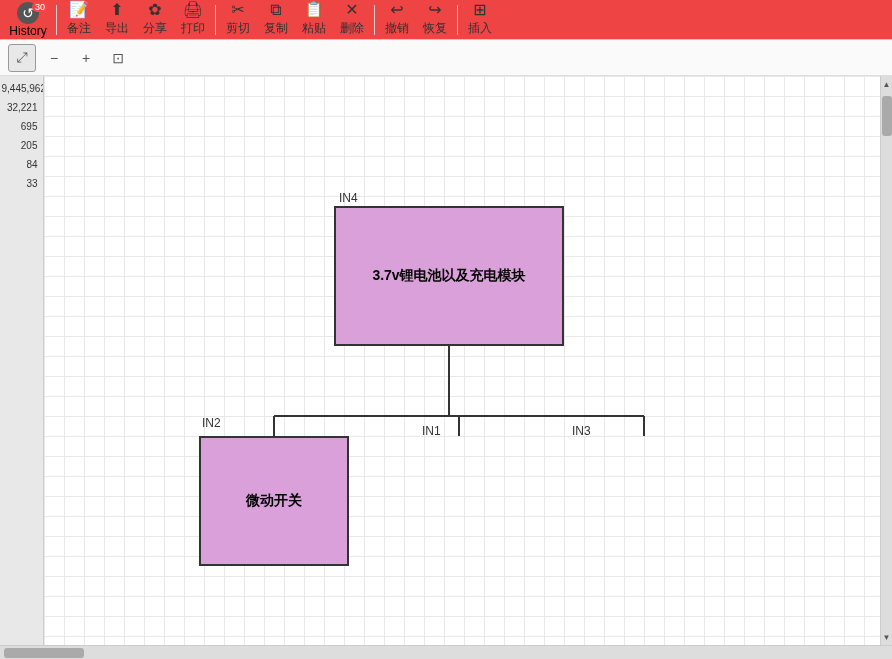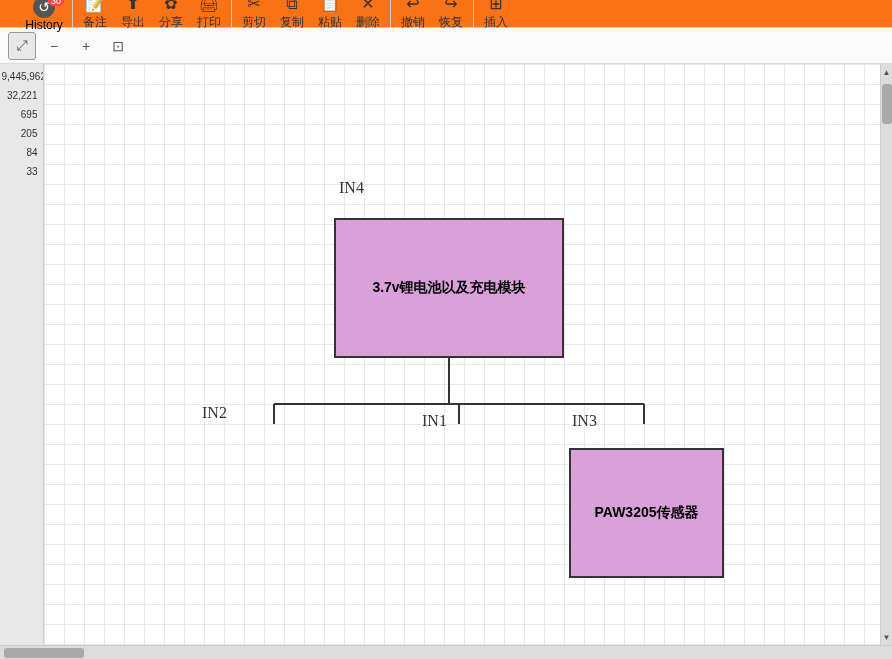--- a/index.html
+++ b/index.html
@@ -1,25 +1,25 @@
 <!DOCTYPE html>
 <html><head>
   <meta charset="utf-8">
   <style>
     * { margin: 0; padding: 0; box-sizing: border-box; }
     body { width: 892px; height: 659px; overflow: hidden; background: #f0f0f0; font-family: Arial, sans-serif; display: flex; flex-direction: column; }
 
     
     #toolbar {
-      height: 28px;
-      background: #f97316;
+      height: 40px;
+      background: #ef4444;
       border-bottom: 1px solid #ccc;
       display: flex;
       align-items: center;
-      padding: 0 20px;
+      padding: 0 4px;
       gap: 2px;
     }
     .history-btn {
       display: flex;
       flex-direction: column;
       align-items: center;
       justify-content: center;
       min-width: 48px;
       height: 40px;
       cursor: pointer;
@@ -163,27 +163,25 @@
       position: absolute;
       background: #d9a0d9;
       border: 2px solid #333;
       display: flex;
       align-items: center;
       justify-content: center;
       font-size: 14px;
       font-weight: bold;
       color: #000;
       text-align: center;
-      margin-top: 24px;
     }
     .diag-label {
       position: absolute;
-      font-size: 16px;
+      font-size: 12px;
       color: #333;
-      font-family: Liberation Serif, serif;
     }
 
     
     .connector-svg {
       position: absolute;
       top: 0; left: 0;
       width: 100%; height: 100%;
       pointer-events: none;
     }
 
@@ -333,29 +331,29 @@
       </svg>
 
       <div class="diag-label" style="left:295px; top:115px;">IN4</div>
 
       <div class="diag-box" style="left:290px; top:130px; width:230px; height:140px;">
         <span>3.7v锂电池以及充电模块</span>
       </div>
 
       <div class="diag-label" style="left:158px; top:340px;">IN2</div>
 
+      <div class="diag-box" style="left:155px; top:360px; width:150px; height:130px;">
+        <span>微动开关</span>
+      </div>
 
       <div class="diag-label" style="left:343px; top:348px;margin-left:35px;">IN1</div>
 
 
       <div class="diag-label" style="left:528px; top:348px;">IN3</div>
 
-      <div class="diag-box" style="left:525px; top:360px; width:155px; height:130px;">
-        <span>PAW3205传感器</span>
-      </div>
     </div>
   </div>
 
   <div id="vscroll">
     <div class="scroll-arrow">▲</div>
     <div class="scroll-thumb"></div>
     <div class="scroll-arrow" style="margin-top: auto;">▼</div>
   </div>
 </div>
 

